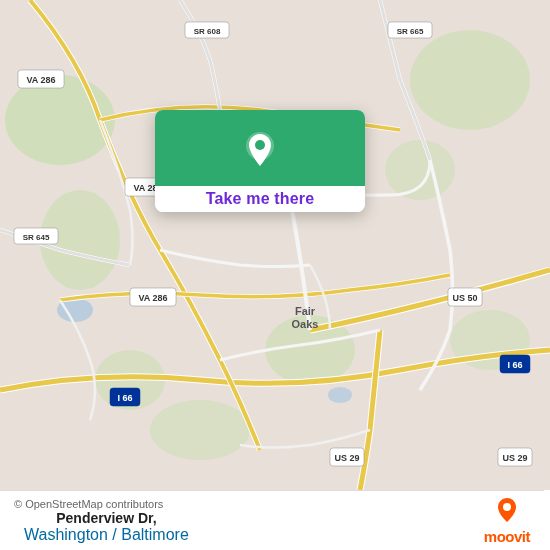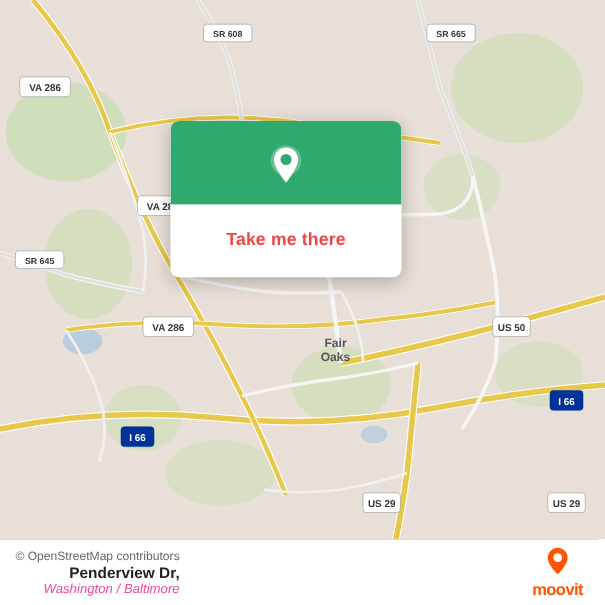--- a/index.html
+++ b/index.html
@@ -53,24 +53,24 @@
     #location-pin-icon {
       width: 44px;
       height: 44px;
     }
 
     #popup-button {
       width: 100%;
       background: #fff;
       border: none;
       cursor: pointer;
-      padding: 24px 0;
+      padding: 4px 0;
       font-size: 16px;
       font-weight: 600;
-      color: #ef4444;
+      color: #6d28d9;
       text-align: center;
       letter-spacing: 0.01em;
     }
 
     
     #bottom-bar {
       width: 544px;
       height: 60px;
       background: #fff;
       border-top: 1px solid #ddd;
@@ -81,35 +81,34 @@
     }
 
     #copyright-text {
       font-size: 11px;
       color: #666;
     }
 
     #location-info {
       display: flex;
       flex-direction: column;
-      align-items: flex-end;
+      align-items: center;
       flex: 1;
       margin-left: 10px;
     }
 
     #location-name {
       font-size: 14px;
       font-weight: 700;
       color: #222;
     }
 
     #location-region {
-      font-size: 12px;
-      color: #ec4899;
-      font-style: italic;
+      font-size: 16px;
+      color: #0369a1;
     }
 
     #moovit-logo {
       display: flex;
       align-items: center;
       gap: 4px;
       flex-direction: column;
     }
 
     #moovit-icon {

